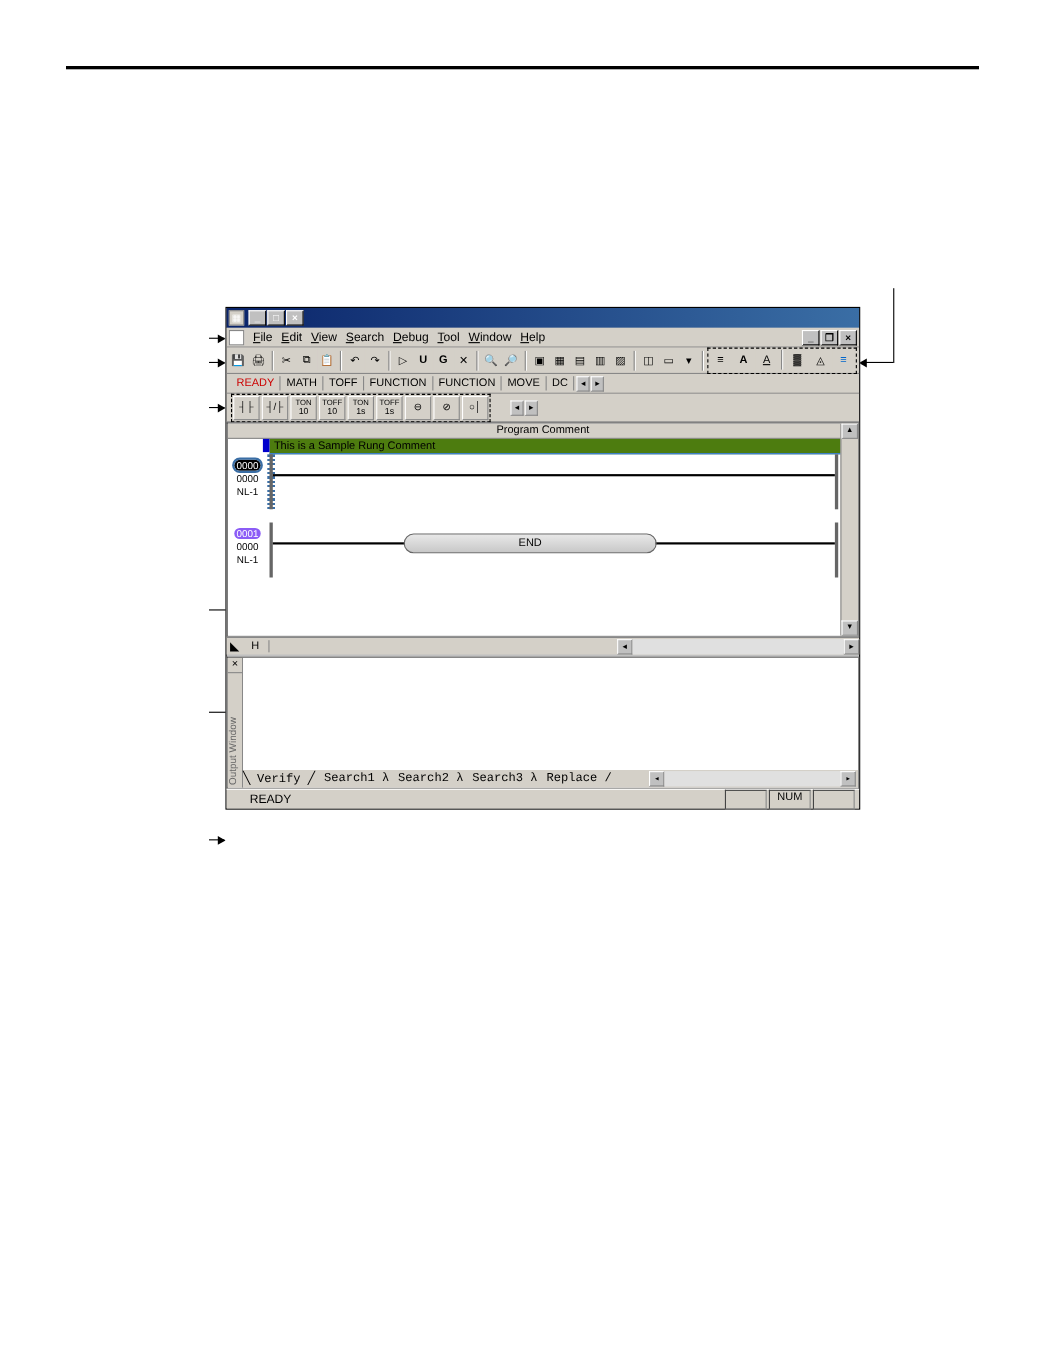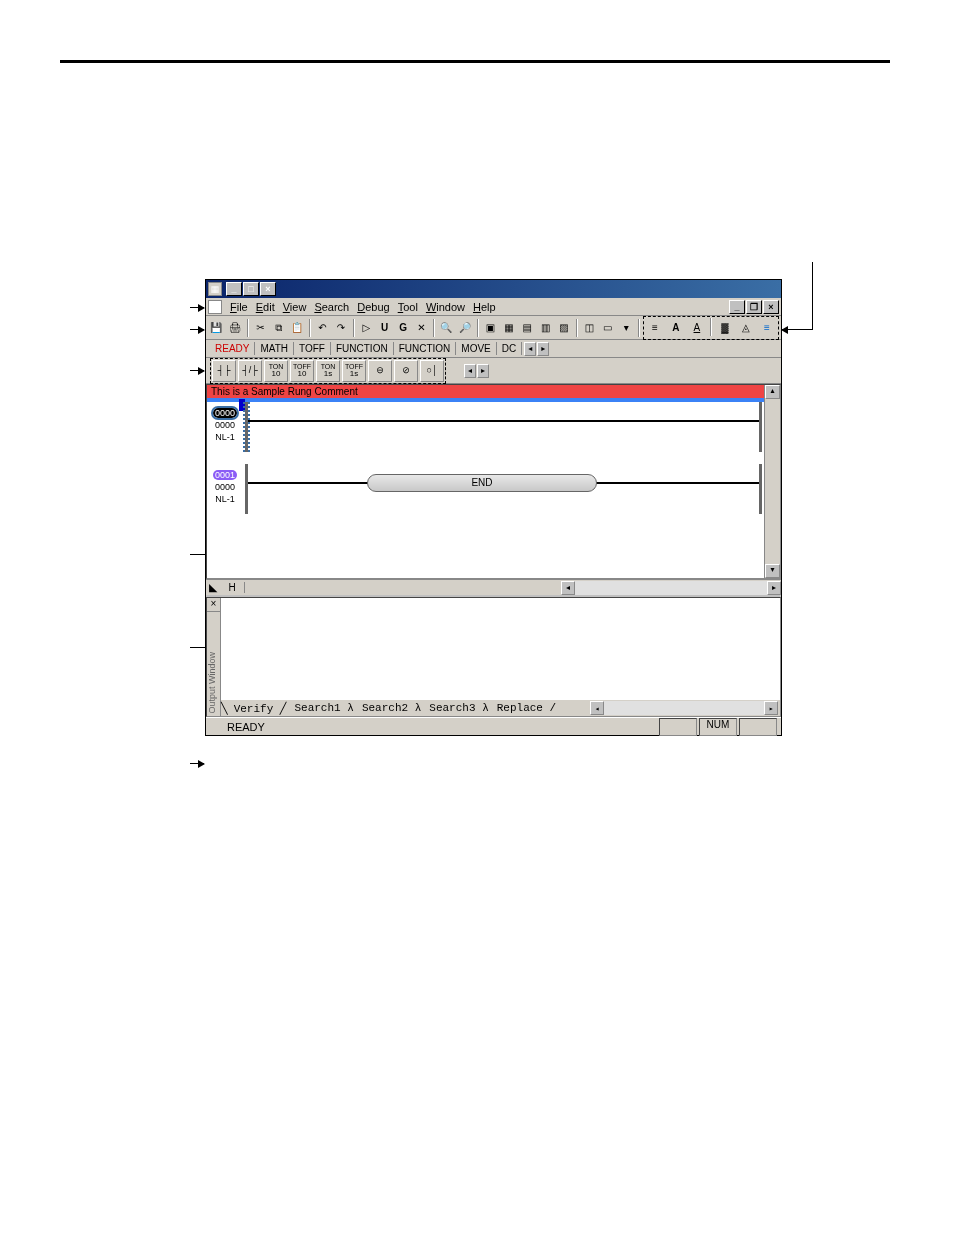--- a/index.html
+++ b/index.html
@@ -25,21 +25,21 @@
 .instr-tab.active { color: #c00; }
 .tab-scroll { display:flex; gap:1px; margin-left:2px;}
 .tab-scroll .sb { width:12px; height:14px; background:#c0c0c0; border:1px solid #888; border-top-color:#fff; border-left-color:#fff; font-size:8px; display:flex;align-items:center;justify-content:center; cursor:pointer;}
 .instr-bar { background: #d4d0c8; display: flex; align-items: center; height: 26px; padding: 2px 4px; gap: 2px; border-bottom: 1px solid #888; }
 .ibtn { width: 24px; height: 22px; background: #d4d0c8; border: 1px solid #888; border-top-color:#fff; border-left-color:#fff; display: flex; align-items: center; justify-content: center; font-size: 9px; cursor: pointer; position:relative; flex-direction:column; line-height:1;}
 .ibtn .top{font-size:7px;}
 .ibtn .bot{font-size:8px;text-align:right;}
 .dashed-instr { border: 1px dashed #000; display:flex; gap:2px; padding:1px;}
 .program-area { background: #fff; position: relative; height: 195px; border: 1px solid #888; border-top-color:#444; border-left-color:#444; margin: 0; overflow:hidden;}
 .program-header { background: #d4d0c8; text-align: center; font-size: 10px; padding: 1px; border-bottom: 1px solid #888; }
-.rung-comment { background: #ef4444; font-size: 10px; padding: 1px 4px; border-bottom:4px solid #3b82f6;}
+.rung-comment { background: #4d7c0f; font-size: 10px; padding: 1px 4px; margin-left: 38px; border-bottom:1px solid #3b82f6;}
 .rung-comment-handle { position:absolute; left:32px; top:14px; width:6px; height:12px; background:#00c; }
 .rung { position: relative; height: 50px; padding-left: 36px; }
 .rung-label { position: absolute; left: 2px; top: 4px; width: 32px; text-align: center; }
 .rung-num { background: #8b5cf6; color: #fff; font-size: 9px; padding: 0 2px; border-radius: 6px; display: inline-block; }
 .rung-num.sel { background:#000; outline:2px solid #3a6ea5; }
 .rung-sub { font-size: 9px; color: #000; }
 .rail-left { position: absolute; left: 38px; top: 0; bottom: 0; width: 3px; background: #666; }
 .rail-left-marker { position:absolute; left:36px; top:0; width:7px; height:100%; background: repeating-linear-gradient(0deg,#3a6ea5,#3a6ea5 2px,transparent 2px,transparent 4px);}
 .rail-right { position: absolute; right: 18px; top: 0; bottom: 0; width: 3px; background: #666; }
 .rung-wire { position: absolute; left: 41px; right: 21px; top: 18px; height: 2px; background: #000; }
@@ -201,20 +201,21 @@
       <div class="ibtn">○│</div>
     </div>
     <div style="width:12px;"></div>
     <div class="tab-scroll">
       <div class="sb">◂</div>
       <div class="sb">▸</div>
     </div>
   </div>
 
   <div class="program-area">
+    <div class="program-header">Program Comment</div>
     <div class="rung-comment-handle"></div>
     <div class="rung-comment">This is a Sample Rung Comment</div>
 
     <div class="rung">
       <div class="rail-left-marker"></div>
       <div class="rung-label">
         <span class="rung-num sel">0000</span><br>
         <span class="rung-sub">0000</span><br>
         <span class="rung-sub">NL-1</span>
       </div>

